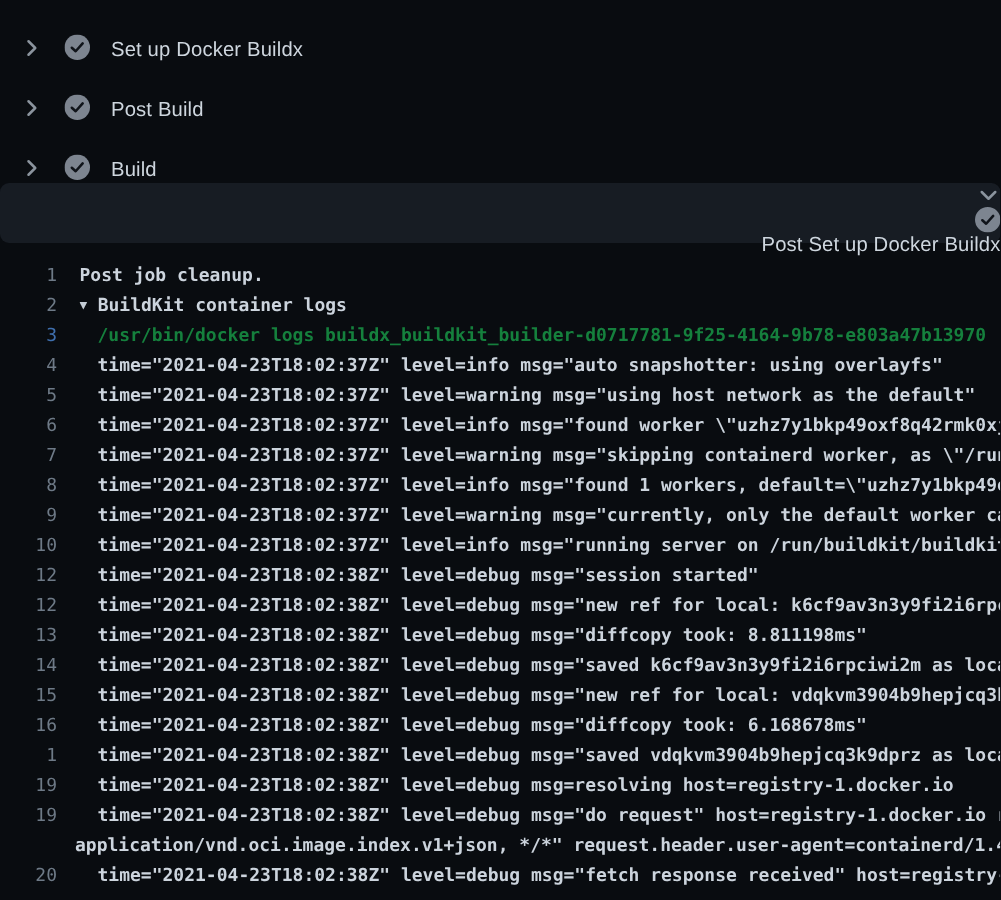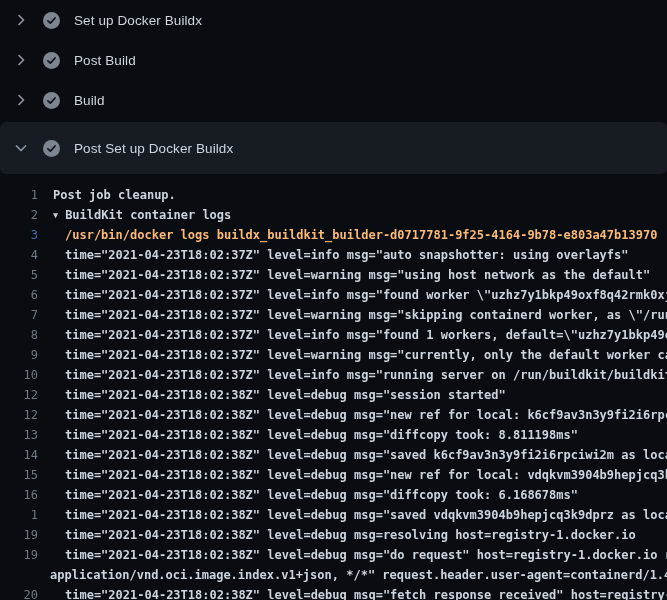--- a/index.html
+++ b/index.html
@@ -5,29 +5,30 @@
   html,body{margin:0;padding:0;background:#090c10;}
   .viewport{
     position:relative;
     width:667px;height:600px;
     overflow:hidden;
     background:#090c10;
     font-family:"Liberation Sans", sans-serif;
   }
   
   .section{
-    display:flex;align-items:center;
+    display:flex;align-items:flex-end;
     height:40px;box-sizing:border-box;
     padding-left:10px;
     cursor:pointer;
   }
   .section.expanded{
-    height:52px;margin:2px 0;
+    height:40px;margin:2px 0;
     background:#171c23;
     border-radius:6px;
+    flex-direction:column;
   }
   .chev{width:16px;height:16px;display:inline-flex;align-items:center;justify-content:center;flex:0 0 auto;margin-left:3px;}
   .section.expanded .chev svg{transform:rotate(90deg);}
   .check{width:17px;height:17px;display:inline-flex;align-items:center;justify-content:center;flex:0 0 auto;margin-left:14px;}
   .slabel{
     margin-left:14px;
     font-size:13.5px;color:#ced6de;letter-spacing:.1px;
   }
   
   .log{
@@ -38,21 +39,21 @@
   }
   .row{display:flex;height:20px;white-space:pre;overflow:hidden;}
   .ln{
     flex:0 0 38px;width:38px;text-align:right;
     color:#6e7a87;cursor:pointer;
   }
   .txt{overflow:hidden;font-weight:bold;}
   .row.ind1 .txt{margin-left:15px;}
   .row.ind2 .txt{margin-left:27px;}
   .row.cont .txt{margin-left:12px;}
-  .row.command .txt{color:#fdba74;}
+  .row.command .txt{color:#15803d;}
   .row.command .ln{color:#3f6fae;}
   .tri{
     display:inline-block;font-size:8.5px;color:#c3ccd4;
     vertical-align:1px;margin-right:7px;cursor:pointer;
   }
 </style>
 </head>
 <body>
 
 <div class="viewport">

